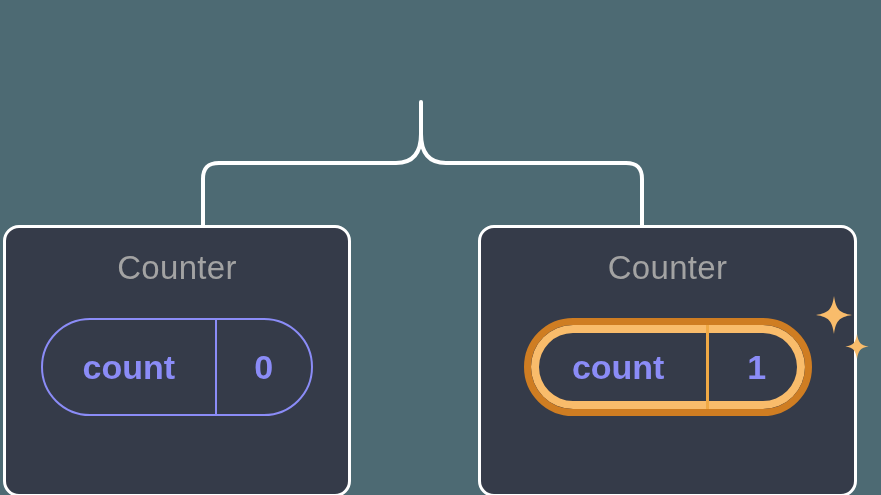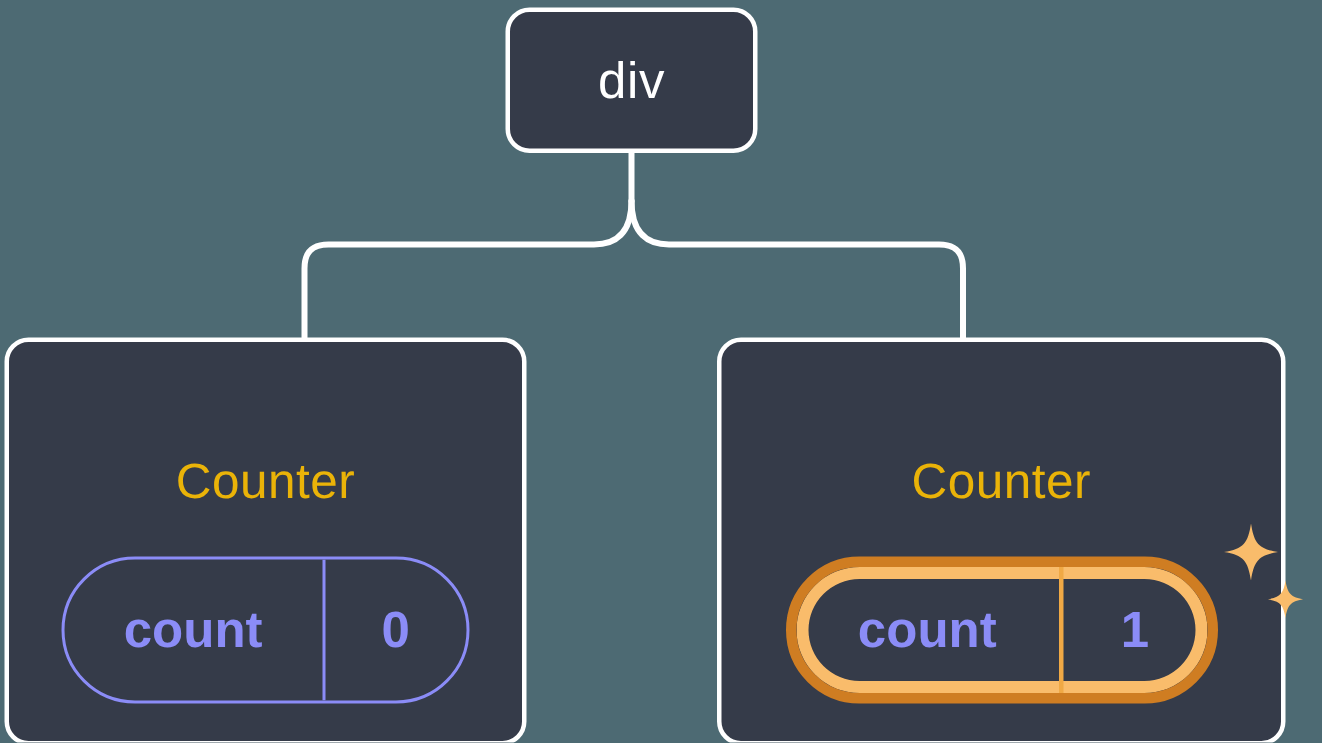--- a/index.html
+++ b/index.html
@@ -61,25 +61,25 @@
     display: flex;
     flex-direction: column;
     align-items: center;
     border-bottom-left-radius: 16px;
     border-bottom-right-radius: 16px;
   }
   #node-counter-left  { left: 3px;   width: 348px; }
   #node-counter-right { left: 478px; width: 379px; }
 
   .node-title {
-    color: #eab308;
+    color: #a3a3a3;
     font-size: 33px;
     font-weight: 300;
     letter-spacing: 0.3px;
-    margin-top: 76px;
+    margin-top: 23px;
     line-height: 1;
     white-space: nowrap;
   }
 
   
   .pill-wrap {
     margin-top: 34px;
     position: relative;
     display: flex;
     align-items: center;
@@ -138,23 +138,20 @@
 <div id="stage">
 
   <svg id="connector-layer" viewBox="0 0 881 495" width="881" height="495" xmlns="http://www.w3.org/2000/svg">
 
     <path d="M 421 102 L 421 134" fill="none" stroke="#ffffff" stroke-width="4" stroke-linecap="round"></path>
 
     <path d="M 421 134 C 421 156 410 163 396 163 L 219 163 C 208 163 203 168 203 179 L 203 225" fill="none" stroke="#ffffff" stroke-width="4" stroke-linecap="round"></path>
     <path d="M 421 134 C 421 156 432 163 446 163 L 626 163 C 637 163 642 168 642 179 L 642 225" fill="none" stroke="#ffffff" stroke-width="4" stroke-linecap="round"></path>
   </svg>
 
-  <div class="node" id="node-div">
-    <span class="node-title-root">div</span>
-  </div>
 
   <div class="node component-node" id="node-counter-left">
     <span class="node-title">Counter</span>
 
     <div class="pill-wrap">
       <div class="pill plain">
         <span class="pill-cell key">count</span>
         <span class="pill-cell value">0</span>
       </div>
     </div>

